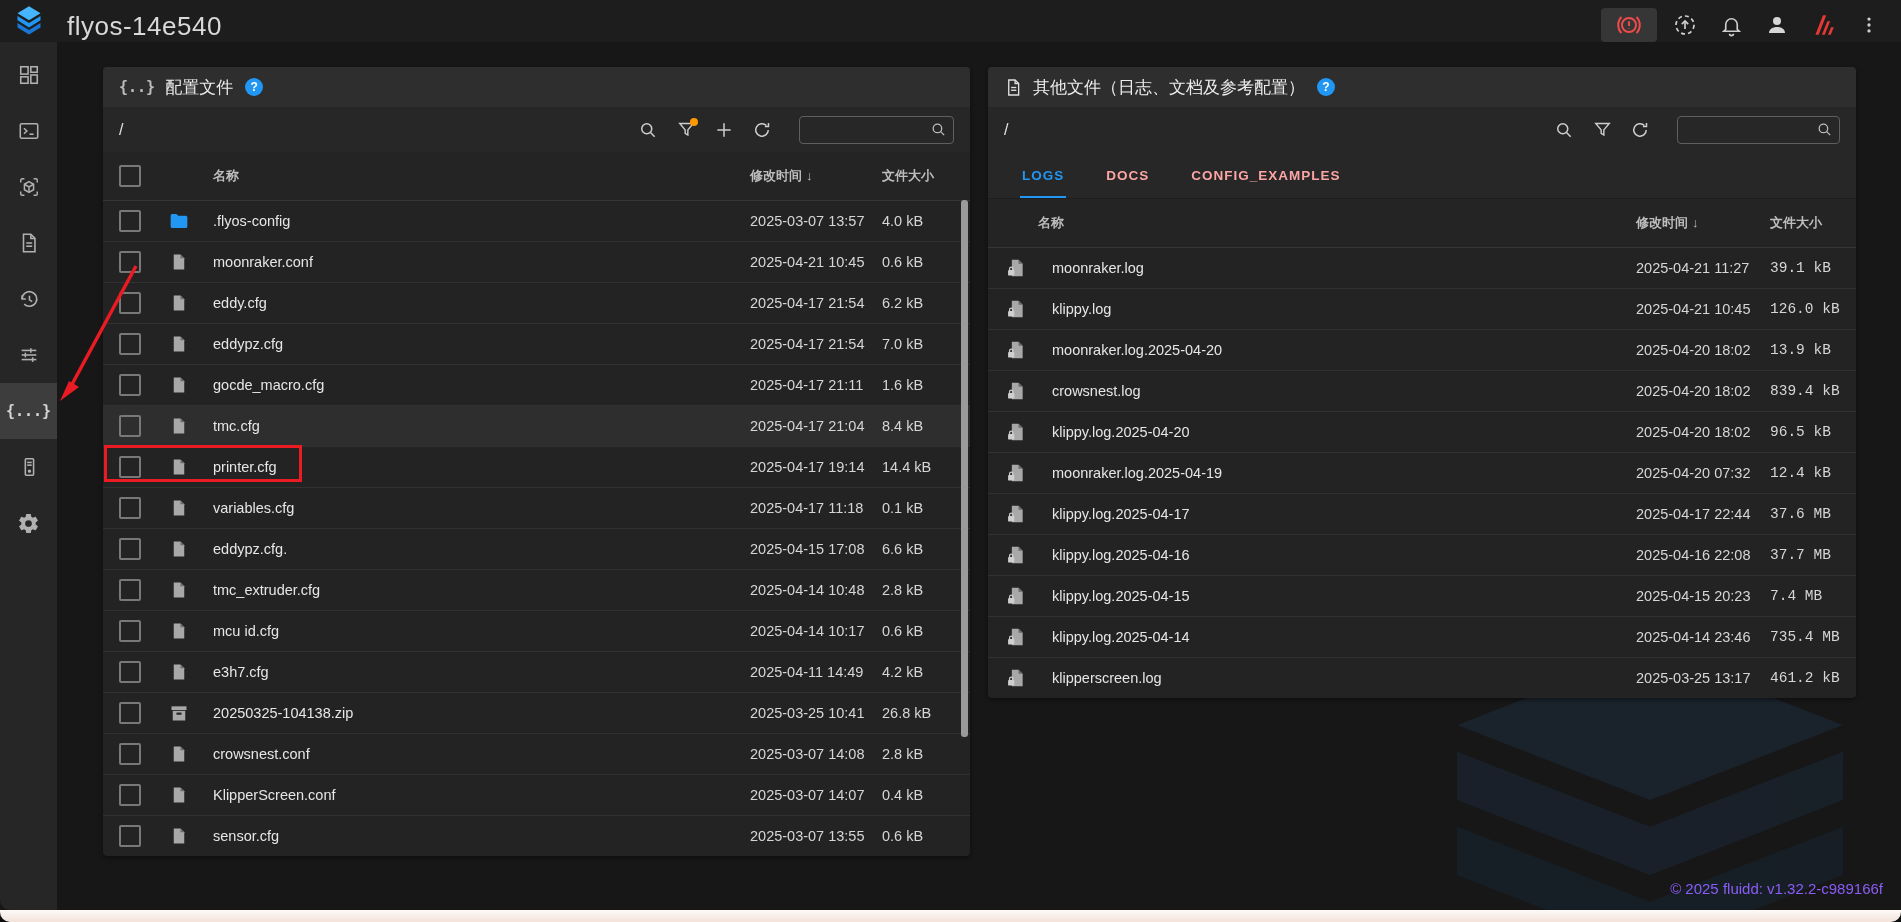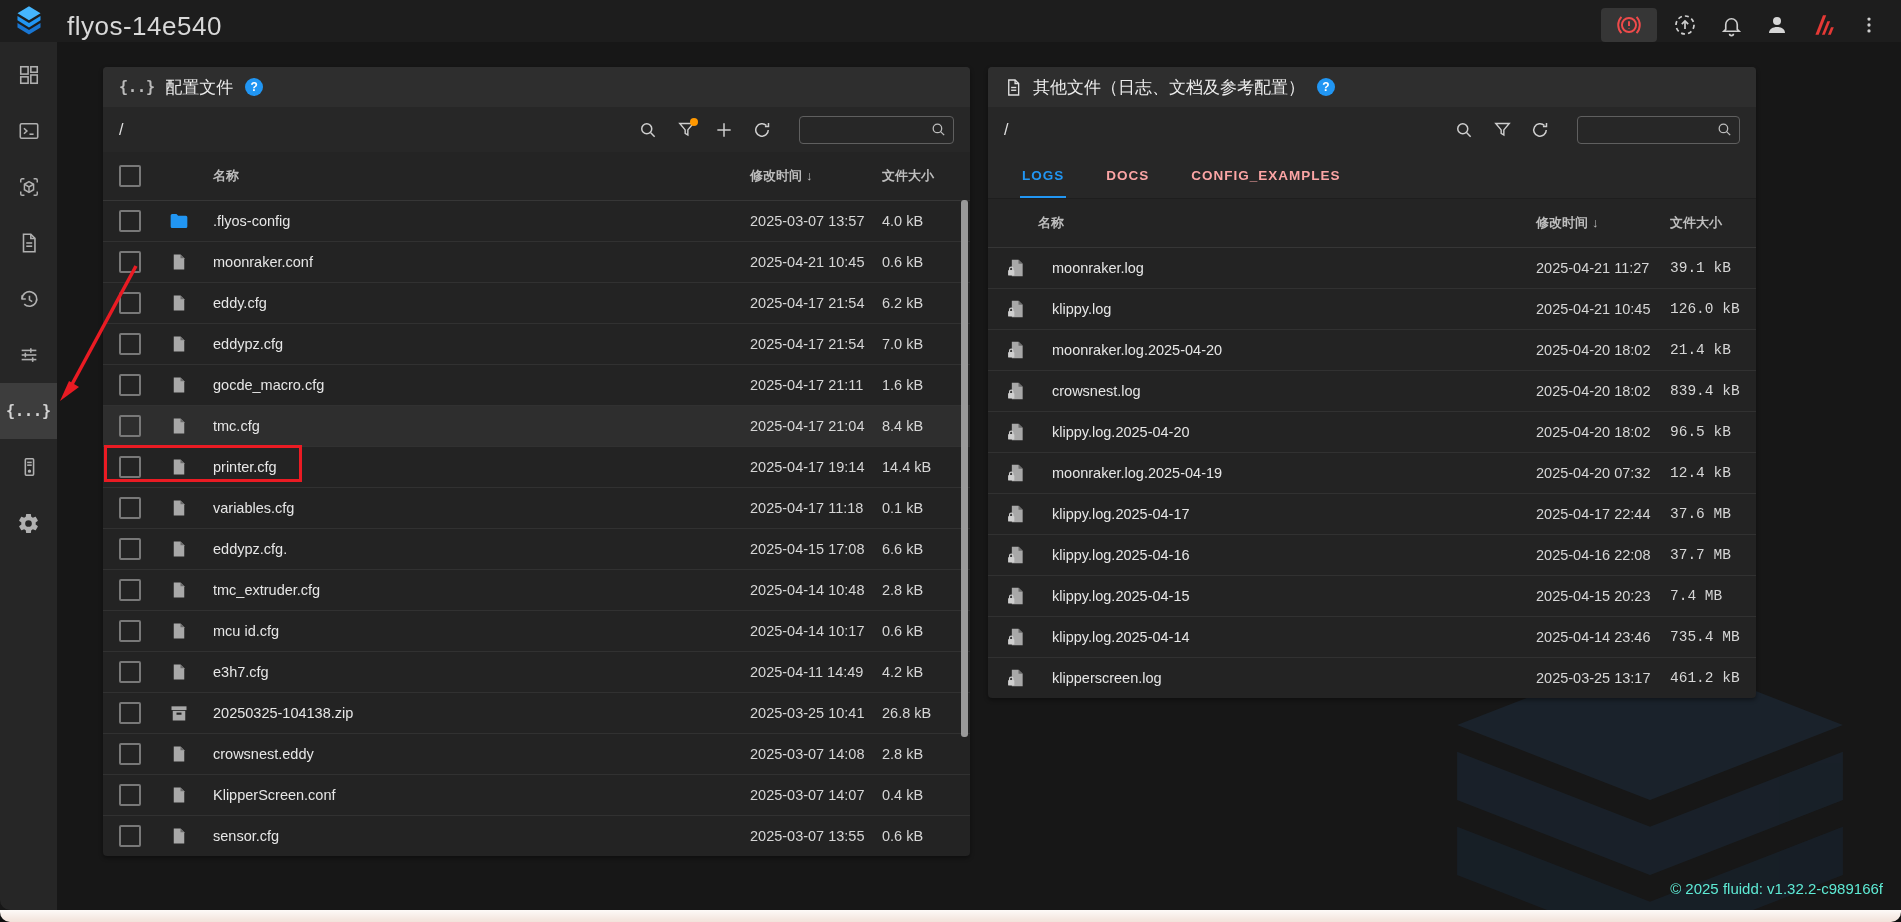--- a/index.html
+++ b/index.html
@@ -17,21 +17,21 @@
   .sidebar{position:absolute;left:0;top:42px;bottom:12px;width:57px;background:#262626;z-index:4;border-radius:0 0 0 10px;}
   .side-item{width:57px;height:56px;display:flex;align-items:center;justify-content:center;cursor:pointer;background:transparent;border:none;padding:0;}
   .side-item:first-child{margin-top:5px;}
   .side-item.active{background:#3d3d3d;}
   .side-item svg{opacity:.85;}
   .side-item.active svg, .side-item.active .braces{opacity:1;}
   .braces{font-family:"DejaVu Sans Mono",monospace;font-size:15px;font-weight:bold;color:#d4d4d4;opacity:.85;}
   
   .card{position:absolute;background:#232323;border-radius:4px;box-shadow:0 2px 4px rgba(0,0,0,.4);z-index:2;}
   .card-left{left:103px;top:67px;width:867px;}
-  .card-right{left:988px;top:67px;width:768px;}
+  .card-right{left:988px;top:67px;width:868px;}
   .card-header{height:40px;background:#2e2e2e;border-radius:4px 4px 0 0;display:flex;align-items:center;padding:0 16px;}
   .card-title{font-size:17px;color:#ececec;margin-left:10px;}
   .help-badge{width:18px;height:18px;border-radius:50%;background:#2196f3;color:#fff;font-size:12px;font-weight:bold;
               display:flex;align-items:center;justify-content:center;margin-left:12px;}
   .toolbar{height:45px;background:#272727;display:flex;align-items:center;padding:0 16px;}
   .path{font-size:16px;color:#e0e0e0;}
   .tool-group{margin-left:auto;display:flex;align-items:center;gap:8px;}
   .tbi{position:relative;width:30px;height:30px;display:flex;align-items:center;justify-content:center;background:transparent;border:none;cursor:pointer;padding:0;}
   .dot-badge{position:absolute;top:3px;right:3px;width:8px;height:8px;border-radius:50%;background:#ff9800;}
   .search-box{display:flex;align-items:center;border:1px solid #5f5f5f;border-radius:4px;height:26px;margin-left:14px;padding:0 6px 0 8px;}
@@ -59,21 +59,21 @@
   .card-right .th-date{width:134px;}
   .th-size{flex:none;width:88px;cursor:pointer;}
   .card-right .th-size{width:86px;}
   .sort-arrow{margin-left:4px;color:#bdbdbd;}
   .vscroll-thumb{position:absolute;right:2px;top:133px;width:7px;height:537px;background:#9a9a9a;border-radius:3px;z-index:3;}
   
   .annot-box{position:absolute;left:104px;top:445px;width:192px;height:31px;border:3px solid #ea1b23;z-index:6;pointer-events:none;}
   .annot-arrow{position:absolute;left:38px;top:248px;z-index:6;pointer-events:none;}
   
   .watermark{position:absolute;left:1380px;top:650px;z-index:1;opacity:.55;}
-  .footer{position:absolute;right:18px;top:880px;font-size:15px;color:#5eead4;z-index:2;}
+  .footer{position:absolute;right:18px;top:880px;font-size:15px;color:#8b5cf6;z-index:2;}
   .bottom-strip{position:absolute;left:0;right:0;bottom:0;height:12px;background:linear-gradient(#fdfaf8,#f2e2da);z-index:7;}
 </style>
 </head>
 <body>
 
 <div class="app">
 
   <header class="topbar">
     <div class="logo-wrap">
       <svg width="32" height="32" viewBox="0 0 100 100">
@@ -413,21 +413,21 @@
           <span class="fsize">26.8 kB</span>
         </div>
         <div class="frow">
           <span class="cb"></span>
           <span class="ficon">
             <svg width="18" height="20" viewBox="0 0 24 24">
               <path fill="#a8a8a8" d="M5 2h9l5 5v15H5z"></path>
               <path fill="#6b6b6b" d="M14 2l5 5h-5z"></path>
             </svg>
           </span>
-          <span class="fname">crowsnest.eddy</span>
+          <span class="fname">crowsnest.conf</span>
           <span class="fdate">2025-03-07 14:08</span>
           <span class="fsize">2.8 kB</span>
         </div>
         <div class="frow">
           <span class="cb"></span>
           <span class="ficon">
             <svg width="18" height="20" viewBox="0 0 24 24">
               <path fill="#a8a8a8" d="M5 2h9l5 5v15H5z"></path>
               <path fill="#6b6b6b" d="M14 2l5 5h-5z"></path>
             </svg>
@@ -533,21 +533,21 @@
           <span class="ficon">
             <svg width="20" height="20" viewBox="0 0 24 24">
               <path fill="#a8a8a8" d="M7 2h8l5 5v15H7z"></path>
               <path fill="#6b6b6b" d="M15 2l5 5h-5z"></path>
               <rect x="2.5" y="14.5" width="7.5" height="6.5" rx="1" fill="#cfcfcf"></rect>
               <path d="M4.3 14.5v-1.7a2 2 0 0 1 4 0v1.7" stroke="#cfcfcf" stroke-width="1.5" fill="none"></path>
             </svg>
           </span>
           <span class="fname">moonraker.log.2025-04-20</span>
           <span class="fdate">2025-04-20 18:02</span>
-          <span class="fsize">21.4 kB</span>
+          <span class="fsize">13.9 kB</span>
         </div>
         <div class="frow">
           <span class="ficon">
             <svg width="20" height="20" viewBox="0 0 24 24">
               <path fill="#a8a8a8" d="M7 2h8l5 5v15H7z"></path>
               <path fill="#6b6b6b" d="M15 2l5 5h-5z"></path>
               <rect x="2.5" y="14.5" width="7.5" height="6.5" rx="1" fill="#cfcfcf"></rect>
               <path d="M4.3 14.5v-1.7a2 2 0 0 1 4 0v1.7" stroke="#cfcfcf" stroke-width="1.5" fill="none"></path>
             </svg>
           </span>

